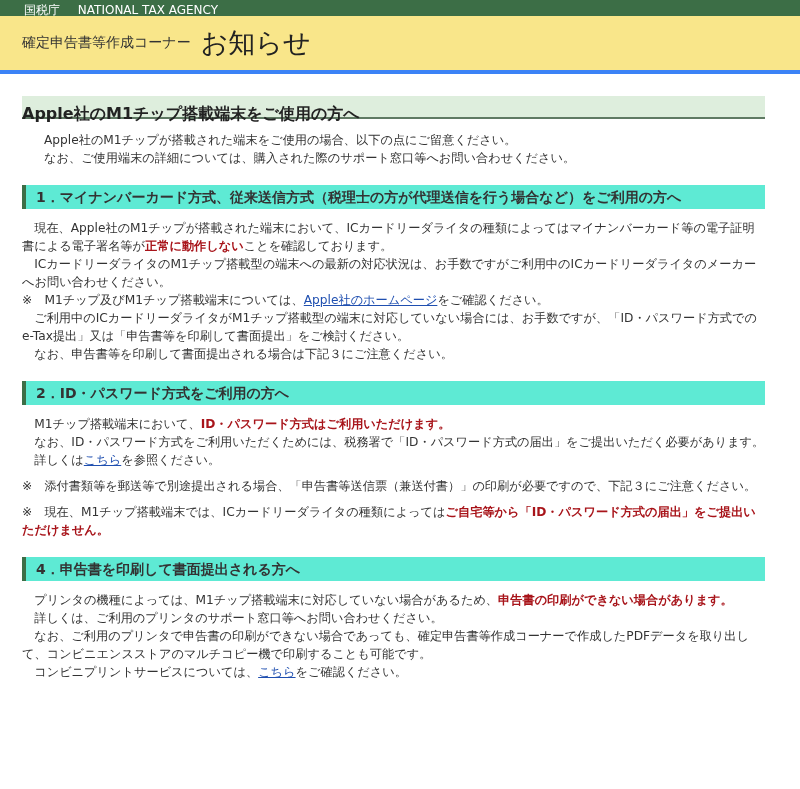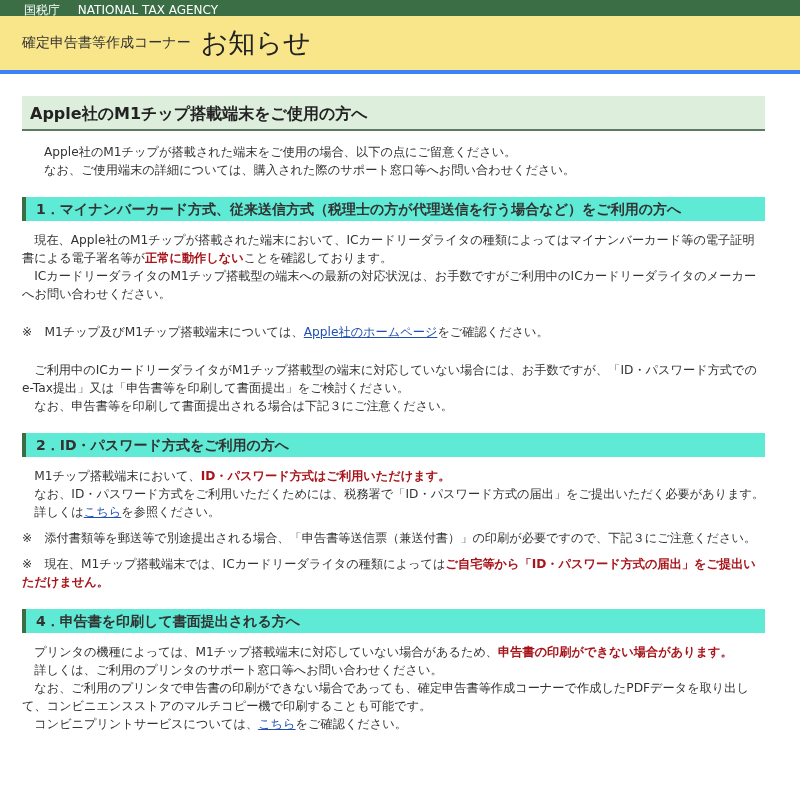--- a/index.html
+++ b/index.html
@@ -8,30 +8,30 @@
 
   .topbar { height: 16px; background: #3c6e46; color: #fff; font-size: 12px; line-height: 20px; padding-left: 24px; }
   .topbar span { margin-right: 14px; }
 
   .titlebar { height: 58px; background: #f9e68a; border-bottom: 4px solid #3b82f6; display: flex; align-items: center; padding-left: 22px; }
   .titlebar .corner { font-size: 14px; color: #333; margin-right: 10px; }
   .titlebar .page { font-size: 27px; color: #222; }
 
   .content { position: absolute; top: 96px; left: 22px; width: 743px; }
 
-  .main-heading { background: #deeedd; border-bottom: 2px solid #5f7a63; height: 35px; line-height: 35px; padding-left: 8px; font-weight: bold; font-size: 16px; color: #222; }
+  .main-heading { background: #deeedd; border-bottom: 2px solid #5f7a63; height: 23px; line-height: 35px; font-weight: bold; font-size: 16px; color: #222; }
 
   .p { font-size: 12.2px; line-height: 18px; color: #333; }
   .indent { text-indent: 1em; }
   .intro { padding-left: 22px; margin-top: 12px; }
 
   .sec-heading { background: #5eead4; border-left: 4px solid #3c6e46; height: 24px; line-height: 24px; padding-left: 10px; font-size: 14px; font-weight: bold; color: #333; margin-top: 18px; }
 
   .block { margin-top: 10px; }
-  .gap { margin-top: 20px; }
+  .gap { margin-top: 0; }
 
   .red { color: #a8141a; font-weight: bold; }
   a.link { color: #1f4fb0; text-decoration: underline; }
 </style>
 </head>
 <body>
 
 <div class="topbar">
   <span>国税庁</span>
   <span>NATIONAL TAX AGENCY</span>

